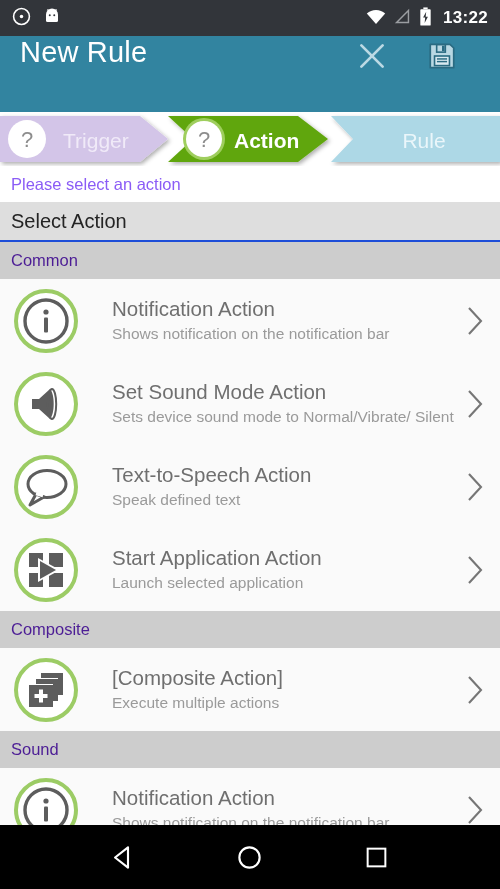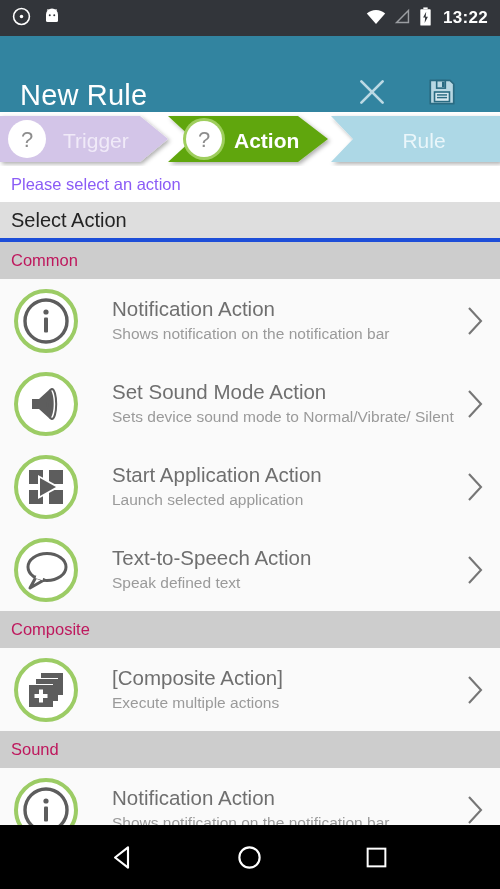--- a/index.html
+++ b/index.html
@@ -51,21 +51,21 @@
     letter-spacing: 0.3px;
     margin-left: 3px;
   }
 
   
   .appbar {
     height: 76px;
     flex: 0 0 76px;
     background: #3284a0;
     display: flex;
-    align-items: flex-end;
+    align-items: flex-start;
     padding: 0 38px 0 20px;
     box-sizing: border-box;
   }
   .appbar-title {
     color: #ffffff;
     font-size: 29px;
     font-weight: normal;
     letter-spacing: 0.2px;
   }
   .appbar-actions {
@@ -114,37 +114,37 @@
     background: #fafafa;
     position: relative;
   }
   .title-header {
     background: #dedede;
     height: 40px;
     display: flex;
     align-items: center;
     padding-left: 11px;
     box-sizing: border-box;
-    border-bottom: 4px solid #1d4ed8;
+    border-bottom: 2px solid #1d4ed8;
   }
   .title-header span {
     font-size: 20px;
     color: #242424;
   }
   .section-header {
     background: #cdcdcd;
     height: 37px;
     display: flex;
     align-items: center;
     padding-left: 11px;
     box-sizing: border-box;
   }
   .section-header span {
     font-size: 16.5px;
-    color: #be185d;
+    color: #4c1d95;
   }
   .row {
     display: flex;
     align-items: center;
     background: #fafafa;
     padding: 9px 10px 9px 14px;
     box-sizing: border-box;
     min-height: 83px;
     cursor: pointer;
   }
@@ -348,59 +348,59 @@
         <svg width="22" height="34" viewBox="0 0 22 34">
           <polyline points="5,4 17,17 5,30" fill="none" stroke="#767676" stroke-width="2.1"></polyline>
         </svg>
       </div>
     </div>
 
     <div class="row">
       <div class="row-icon">
         <svg width="64" height="64" viewBox="0 0 64 64">
           <circle cx="32" cy="32" r="30" fill="#ffffff" stroke="#9ccc65" stroke-width="4"></circle>
+          <ellipse cx="33" cy="29" rx="19" ry="13.5" fill="#ffffff" stroke="#5d5d5d" stroke-width="3"></ellipse>
+          <path d="M22 39 L16 50 L30 42 Z" fill="#ffffff" stroke="#5d5d5d" stroke-width="3" stroke-linejoin="round"></path>
+          <path d="M22 38.5 L29 40.5" stroke="#ffffff" stroke-width="3.4"></path>
+        </svg>
+      </div>
+      <div class="row-text">
+        <div class="row-title">Text-to-Speech Action</div>
+        <div class="row-sub">Speak defined text</div>
+      </div>
+      <div class="row-chevron">
+        <svg width="22" height="34" viewBox="0 0 22 34">
+          <polyline points="5,4 17,17 5,30" fill="none" stroke="#767676" stroke-width="2.1"></polyline>
+        </svg>
+      </div>
+    </div>
+
+    <div class="row">
+      <div class="row-icon">
+        <svg width="64" height="64" viewBox="0 0 64 64">
+          <circle cx="32" cy="32" r="30" fill="#ffffff" stroke="#9ccc65" stroke-width="4"></circle>
           <rect x="15" y="15" width="14" height="14" fill="#5d5d5d"></rect>
           <rect x="35" y="15" width="14" height="14" fill="#5d5d5d"></rect>
           <rect x="15" y="35" width="14" height="14" fill="#5d5d5d"></rect>
           <rect x="35" y="35" width="14" height="14" fill="#5d5d5d"></rect>
           <path d="M24 20 L46 32 L24 44 Z" fill="#ffffff"></path>
           <path d="M26 23 L42 32 L26 41 Z" fill="#5d5d5d"></path>
         </svg>
       </div>
       <div class="row-text">
         <div class="row-title">Start Application Action</div>
         <div class="row-sub">Launch selected application</div>
       </div>
       <div class="row-chevron">
         <svg width="22" height="34" viewBox="0 0 22 34">
           <polyline points="5,4 17,17 5,30" fill="none" stroke="#767676" stroke-width="2.1"></polyline>
         </svg>
       </div>
     </div>
 
-    <div class="row">
-      <div class="row-icon">
-        <svg width="64" height="64" viewBox="0 0 64 64">
-          <circle cx="32" cy="32" r="30" fill="#ffffff" stroke="#9ccc65" stroke-width="4"></circle>
-          <ellipse cx="33" cy="29" rx="19" ry="13.5" fill="#ffffff" stroke="#5d5d5d" stroke-width="3"></ellipse>
-          <path d="M22 39 L16 50 L30 42 Z" fill="#ffffff" stroke="#5d5d5d" stroke-width="3" stroke-linejoin="round"></path>
-          <path d="M22 38.5 L29 40.5" stroke="#ffffff" stroke-width="3.4"></path>
-        </svg>
-      </div>
-      <div class="row-text">
-        <div class="row-title">Text-to-Speech Action</div>
-        <div class="row-sub">Speak defined text</div>
-      </div>
-      <div class="row-chevron">
-        <svg width="22" height="34" viewBox="0 0 22 34">
-          <polyline points="5,4 17,17 5,30" fill="none" stroke="#767676" stroke-width="2.1"></polyline>
-        </svg>
-      </div>
-    </div>
-
     <div class="section-header">
       <span>Composite</span>
     </div>
 
     <div class="row">
       <div class="row-icon">
         <svg width="64" height="64" viewBox="0 0 64 64">
           <circle cx="32" cy="32" r="30" fill="#ffffff" stroke="#9ccc65" stroke-width="4"></circle>
           <path d="M27 15 H49 V37 L44 37 V20 H27 Z" fill="#5d5d5d"></path>
           <path d="M22 21 H44 V43 L39 43 V26 H22 Z" fill="#5d5d5d"></path>

